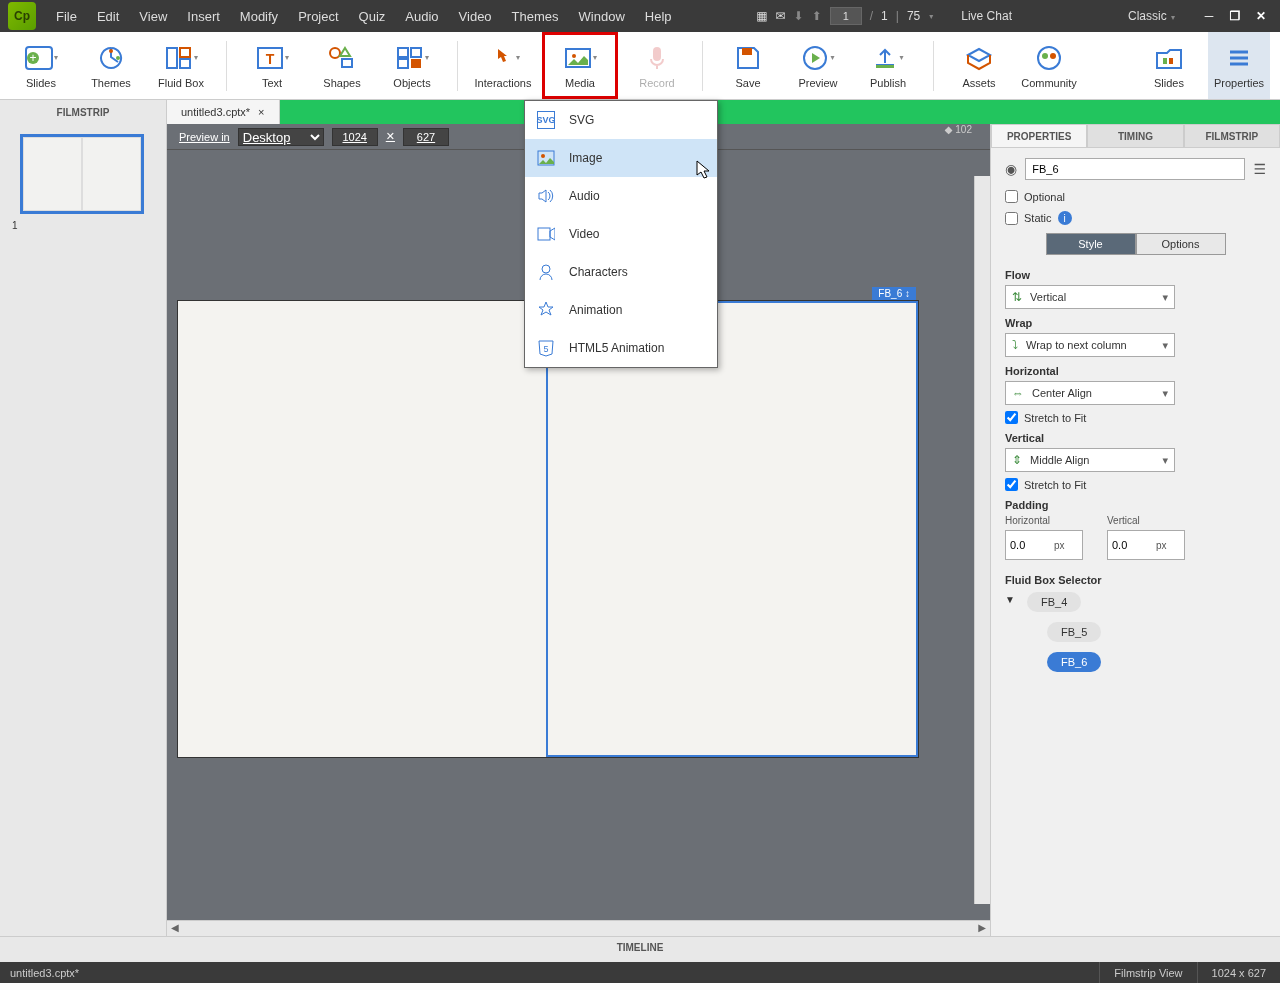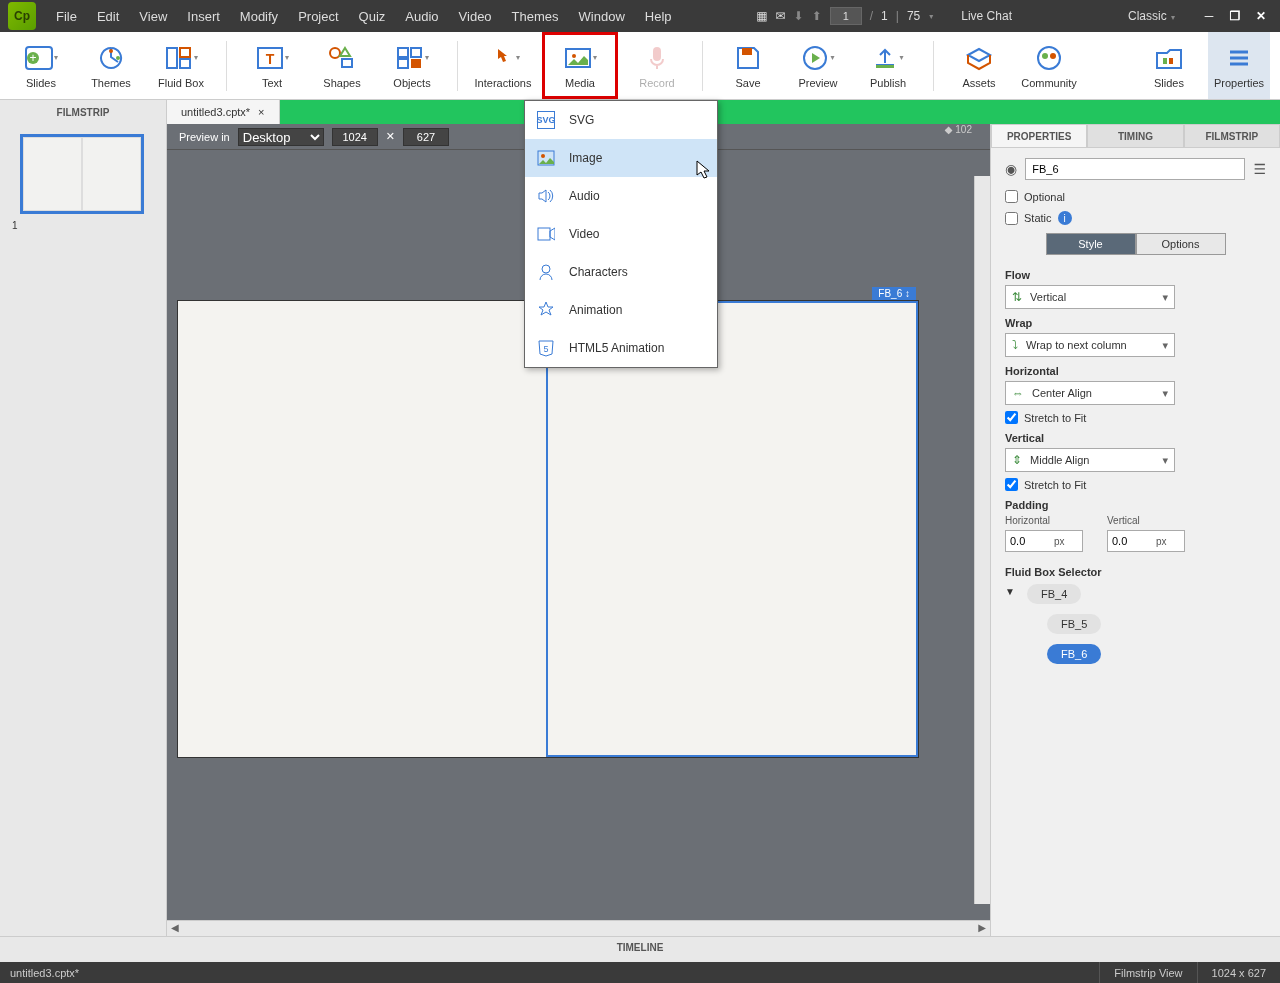--- a/index.html
+++ b/index.html
@@ -33,21 +33,21 @@
 
 
 .filmstrip { width: 167px; background: #e8e8e8; border-right: 1px solid #ccc; padding: 10px 8px; }
 .thumb-wrap { display:flex; flex-direction:column; align-items:flex-start; }
 .thumb { width: 124px; height: 80px; background: #f2f2f0; border: 3px solid #3a7bd5; margin-left: 12px; display:flex; }
 .thumb-half { flex:1; border:1px solid #ddd; }
 .thumb-num { font-size: 10px; margin-top: 6px; margin-left:4px; }
 
 
 .stage { flex: 1; background: #6b6f75; position: relative; display:flex; flex-direction:column; }
-.stage-toolbar { height: 26px; background:#6b6f75; display:flex; align-items:center; padding: 0 12px; gap: 8px; color:#fff; font-size:11px; border-bottom:1px solid #555; }
+.stage-toolbar { height: 26px; background:#6b6f75; display:flex; align-items:center; padding: 0 12px; gap: 8px; color:#fff; font-size:11px; border-bottom:1px solid #555;text-decoration:underline; }
 .stage-select { width: 86px; height: 18px; background: #444; border:1px solid #333; color:#fff; font-size:13px; }
 .stage-input { width: 46px; height: 18px; background:#444; border:1px solid #333; color:#fff; text-align:center; font-size:11px; }
 .canvas-scroll { flex:1; position:relative; overflow:hidden; }
 .canvas { position:absolute; left:10px; top:150px; width:742px; height:458px; background:#f4f3f0; border:1px solid #333; display:flex; }
 .canvas-left { flex:1; background:#f4f3f0; }
 .canvas-right { flex:1; background:#f4f3f0; border:2px solid #3a7bd5; position:relative; }
 .fb-label { position:absolute; top:-16px; right:0; background:#3a7bd5; color:#fff; padding:1px 6px; font-size:10px; }
 .hscroll { height:16px; background:#e8e8e8; border-top:1px solid #ccc; position:relative; }
 .hscroll::before, .hscroll::after { content:"◀"; position:absolute; left:4px; top:1px; font-size:10px; color:#666; }
 .hscroll::after { content:"▶"; left:auto; right:4px; }
@@ -76,21 +76,21 @@
 .sub-tabs { display:flex; margin: 8px auto 14px; width:180px; }
 .sub-tab { flex:1; text-align:center; padding:4px 0; font-size:11px; border:1px solid #999; background:#e8e8e8; }
 .sub-tab.active { background:#5a6978; color:#fff; }
 .section-label { font-size:11px; font-weight:bold; margin: 8px 0 4px; }
 .prop-select { width:170px; height:24px; border:1px solid #aaa; background:#fff; display:flex; align-items:center; padding:0 6px; gap:8px; font-size:11px; position:relative; }
 .prop-select::after { content:"▾"; position:absolute; right:6px; color:#666; }
 .sel-icon { color:#3a8a3a; font-size:12px; }
 .padding-row { display:flex; gap:24px; margin-top:4px; }
 .padding-col { display:flex; flex-direction:column; gap:4px; }
 .pad-label { font-size:10px; color:#555; }
-.pad-input-wrap { display:flex; align-items:center; border:1px solid #aaa; background:#fff; width:78px; height:22px; }
+.pad-input-wrap { display:flex; align-items:center; border:1px solid #aaa; background:#fff; width:78px; height:30px; }
 .pad-input { width:44px; border:none; padding:0 4px; font-size:11px; }
 .pad-unit { font-size:10px; color:#555; padding:0 4px; }
 .fbs-label { font-size:11px; font-weight:bold; margin-top:14px; }
 .fbs-tree { margin-top:6px; position:relative; padding-left:12px; }
 .fbs-arrow { position:absolute; left:0; top:2px; font-size:10px; }
 .fbs-pill { display:inline-block; padding:4px 14px; border-radius:12px; font-size:11px; background:#e2e2e2; margin-bottom:10px; }
 .fbs-pill.l1 { margin-left:10px; }
 .fbs-pill.l2 { margin-left:30px; }
 .fbs-pill.active { background:#3a7bd5; color:#fff; }
 

